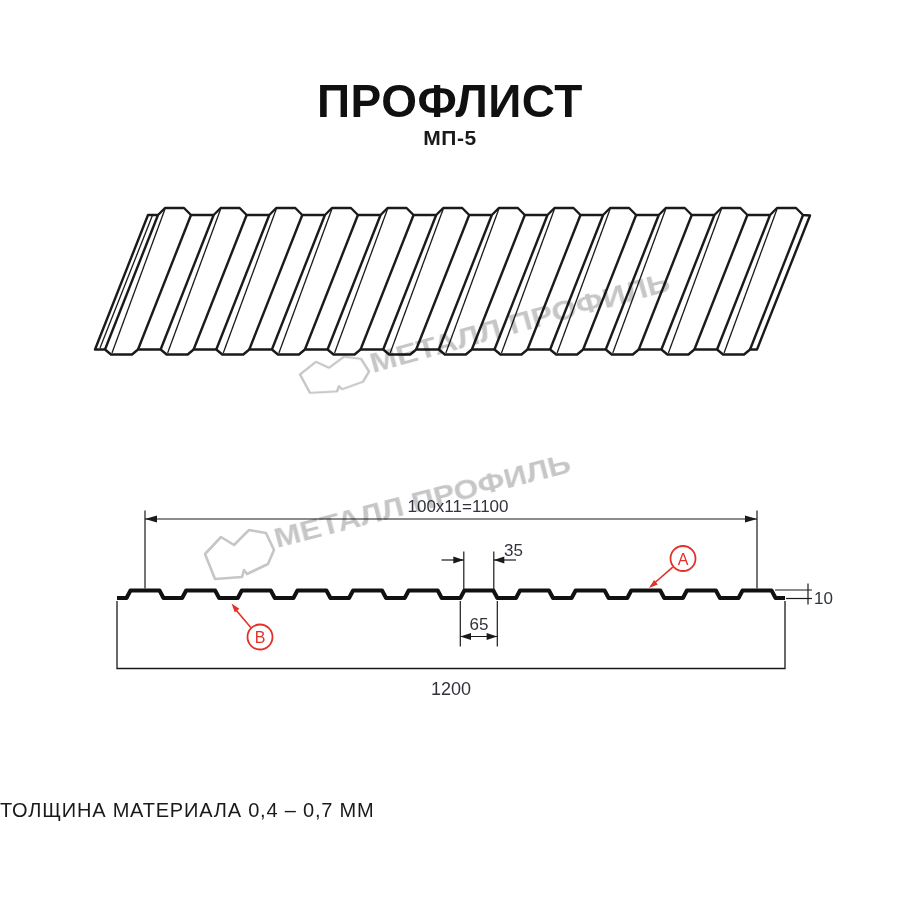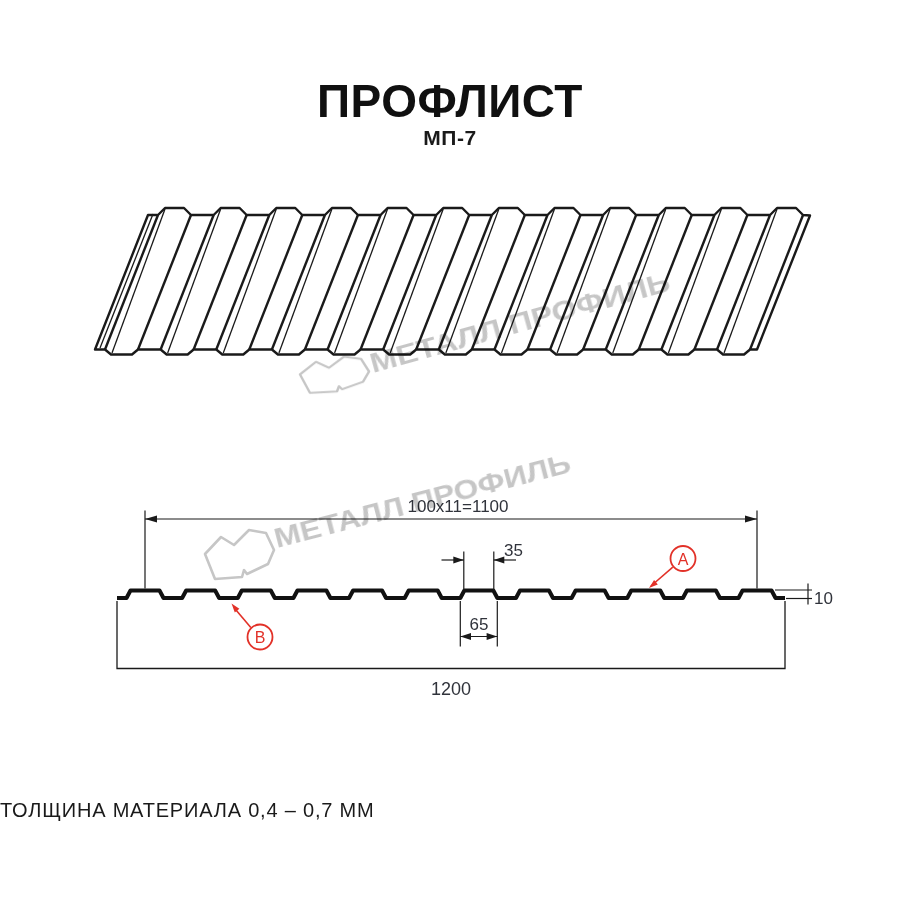--- a/index.html
+++ b/index.html
@@ -17,21 +17,21 @@
   text.marker{font-family:"Liberation Sans",sans-serif;font-size:16px;}
   text.wm{font-family:"Liberation Sans",sans-serif;font-weight:bold;font-size:27px;}
   .wm-group{mix-blend-mode:multiply;}
 </style>
 </head>
 <body>
 
 <div class="canvas">
 
   <div class="title">ПРОФЛИСТ</div>
-  <div class="subtitle">МП-7</div>
+  <div class="subtitle">МП-5</div>
 
   <svg width="900" height="900" viewBox="0 0 900 900">
 
     <g id="sheet3d">
         <path d="M 148 215 L 158 215 l 7 -7 l 19 0 l 7 7 L 213.64 215 l 7 -7 l 19 0 l 7 7 L 269.28 215 l 7 -7 l 19 0 l 7 7 L 324.92 215 l 7 -7 l 19 0 l 7 7 L 380.56 215 l 7 -7 l 19 0 l 7 7 L 436.2 215 l 7 -7 l 19 0 l 7 7 L 491.84000000000003 215 l 7 -7 l 19 0 l 7 7 L 547.48 215 l 7 -7 l 19 0 l 7 7 L 603.12 215 l 7 -7 l 19 0 l 7 7 L 658.76 215 l 7 -7 l 19 0 l 7 7 L 714.4 215 l 7 -7 l 19 0 l 7 7 L 770.04 215 l 7 -7 l 19 0 l 7 7 L 810 215.5 L 757 349.5 L 750 349.5 L 750.04 349.5 l -6 5 l -21 0 l -6 -5 L 694.4 349.5 l -6 5 l -21 0 l -6 -5 L 638.76 349.5 l -6 5 l -21 0 l -6 -5 L 583.12 349.5 l -6 5 l -21 0 l -6 -5 L 527.48 349.5 l -6 5 l -21 0 l -6 -5 L 471.84000000000003 349.5 l -6 5 l -21 0 l -6 -5 L 416.2 349.5 l -6 5 l -21 0 l -6 -5 L 360.56 349.5 l -6 5 l -21 0 l -6 -5 L 304.92 349.5 l -6 5 l -21 0 l -6 -5 L 249.27999999999997 349.5 l -6 5 l -21 0 l -6 -5 L 193.64 349.5 l -6 5 l -21 0 l -6 -5 L 138 349.5 l -6 5 l -21 0 l -6 -5 L 95 349.5 Z" fill="#ffffff" stroke="#1a1a1a" stroke-width="2.4" stroke-linejoin="round"></path>
         <line x1="158" y1="215" x2="105" y2="349.5" stroke="#1a1a1a" stroke-width="2.4"></line>
         <line x1="191" y1="215" x2="138" y2="349.5" stroke="#1a1a1a" stroke-width="2.4"></line>
         <line x1="165" y1="209" x2="112" y2="353" stroke="#1a1a1a" stroke-width="1.3"></line>
         <line x1="213.64" y1="215" x2="160.64" y2="349.5" stroke="#1a1a1a" stroke-width="2.4"></line>
         <line x1="246.64" y1="215" x2="193.64" y2="349.5" stroke="#1a1a1a" stroke-width="2.4"></line>

